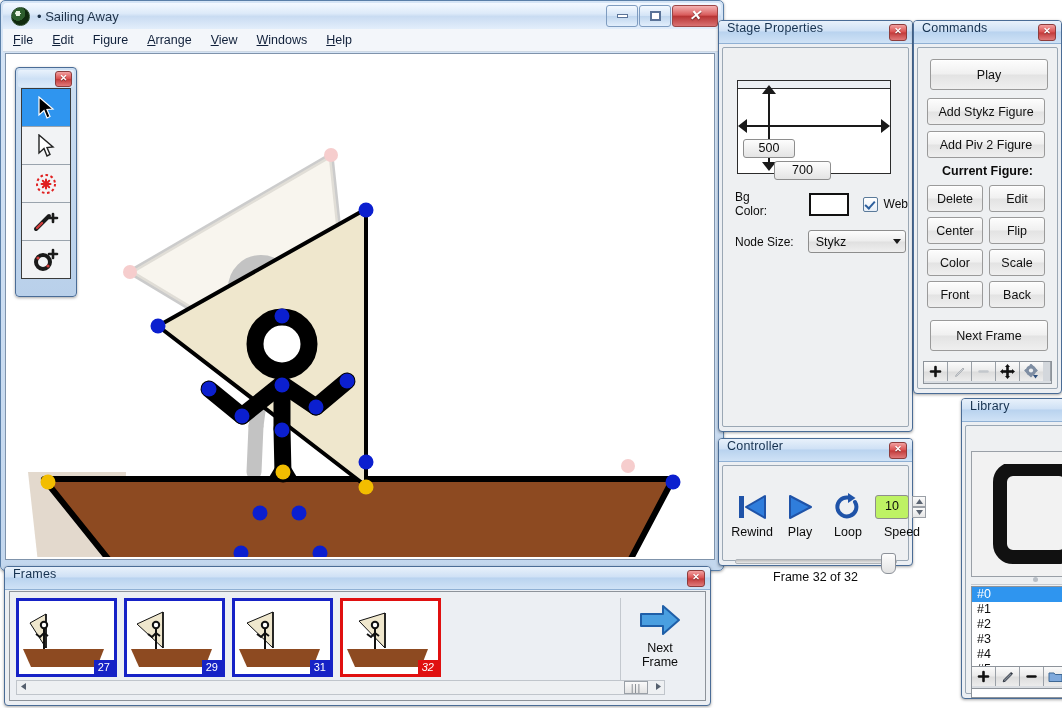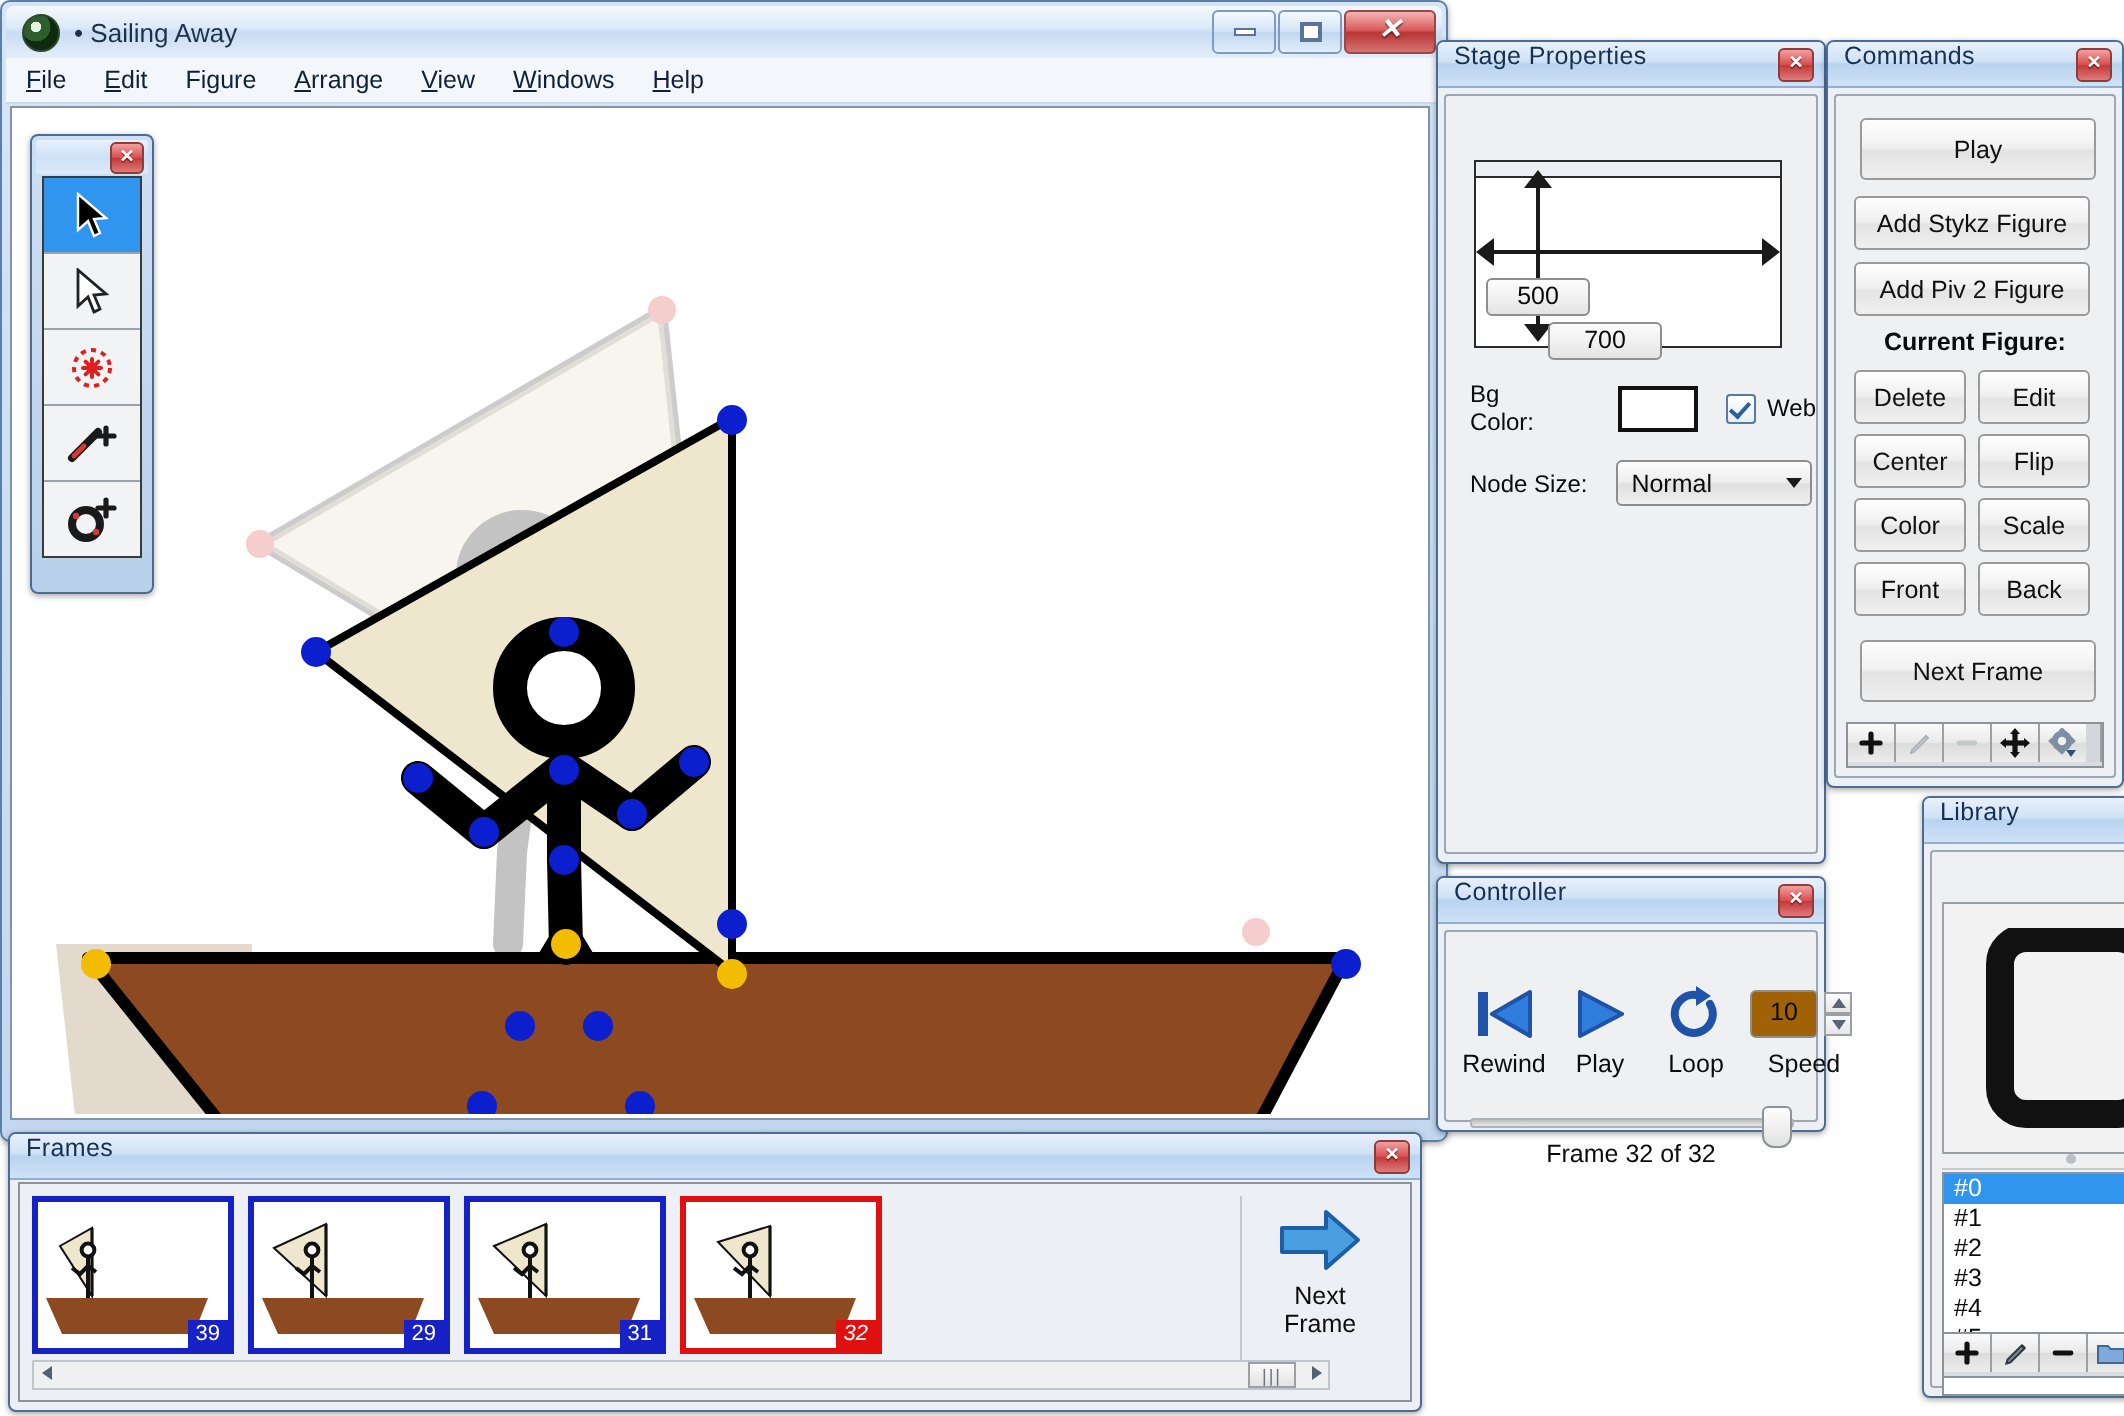--- a/index.html
+++ b/index.html
@@ -339,21 +339,21 @@
       <div class="proprow" style="left:12px;top:142px;">
         <span>Bg Color:</span>
         <span class="swatch" style="margin-left:24px;"></span>
         <span class="chk" style="margin-left:14px;"></span>
         <span style="margin-left:6px;">Web</span>
       </div>
 
       <div class="proprow" style="left:12px;top:182px;">
         <span>Node Size:</span>
         <span class="sel-box" style="margin-left:14px;width:85px;">
-          <span>Normal</span>
+          <span>Stykz</span>
           <span class="caret"></span>
         </span>
       </div>
     </div>
   </div>
 
   <div class="win" id="commands">
     <div class="titlebar">
       <span class="t">Commands</span>
       <span class="closebtn">✕</span>
@@ -450,21 +450,21 @@
           <div class="glyph">
             <svg width="30" height="28" viewBox="0 0 30 28">
               <path d="M22,9 A9.5,9.5 0 1 1 15,4.5" fill="none" stroke="#1f53a8" stroke-width="4" stroke-linecap="round"></path>
               <path d="M15,0 L15,10 L22.5,5 Z" fill="#1f53a8"></path>
             </svg>
           </div>
           <div class="lbl">Loop</div>
         </div>
         <div class="ctrlitem" style="width:58px;">
           <div class="glyph" style="justify-content:flex-start;">
-            <span class="fld" style="width:32px;height:22px;line-height:21px;background:#a16207;">10</span>
+            <span class="fld" style="width:32px;height:22px;line-height:21px;background:#bef264;">10</span>
             <span class="spin" style="margin-left:3px;">
               <span class="spb">
                 <svg width="7" height="5" viewBox="0 0 7 5">
                     <path d="M3.5,0 L7,5 L0,5 Z" fill="#5b6472"></path>
                   </svg>
               </span>
               <span class="spb">
                 <svg width="7" height="5" viewBox="0 0 7 5">
                     <path d="M3.5,5 L0,0 L7,0 Z" fill="#5b6472"></path>
                   </svg>
@@ -570,21 +570,21 @@
               <rect width="89" height="67" fill="#fff"></rect>
             <polygon points="4,48 85,48 78,66 12,66" fill="#8d4a21"></polygon>
             <polygon points="11,22 27,13 27,47" fill="#efe7cd" stroke="#111" stroke-width="1"></polygon>
             <line x1="27" y1="13" x2="27" y2="47" stroke="#111" stroke-width="1.6"></line>
             <g stroke="#111" stroke-width="2" fill="none">
                 <path d="M17,33 L21,36 L25,32 L29,35"></path>
                 <path d="M25,28 L25,48"></path>
               </g>
             <circle cx="25" cy="24" r="3.2" fill="#fff" stroke="#111" stroke-width="2"></circle>
           </svg>
-          <span class="badge">39</span>
+          <span class="badge">27</span>
         </div>
 
 
         <div class="thumb">
           <svg width="89" height="67" viewBox="0 0 89 67">
               <rect width="89" height="67" fill="#fff"></rect>
             <polygon points="4,48 85,48 78,66 12,66" fill="#8d4a21"></polygon>
             <polygon points="10,23 36,11 36,47" fill="#efe7cd" stroke="#111" stroke-width="1"></polygon>
             <line x1="36" y1="11" x2="36" y2="47" stroke="#111" stroke-width="1.6"></line>
             <g stroke="#111" stroke-width="2" fill="none">

